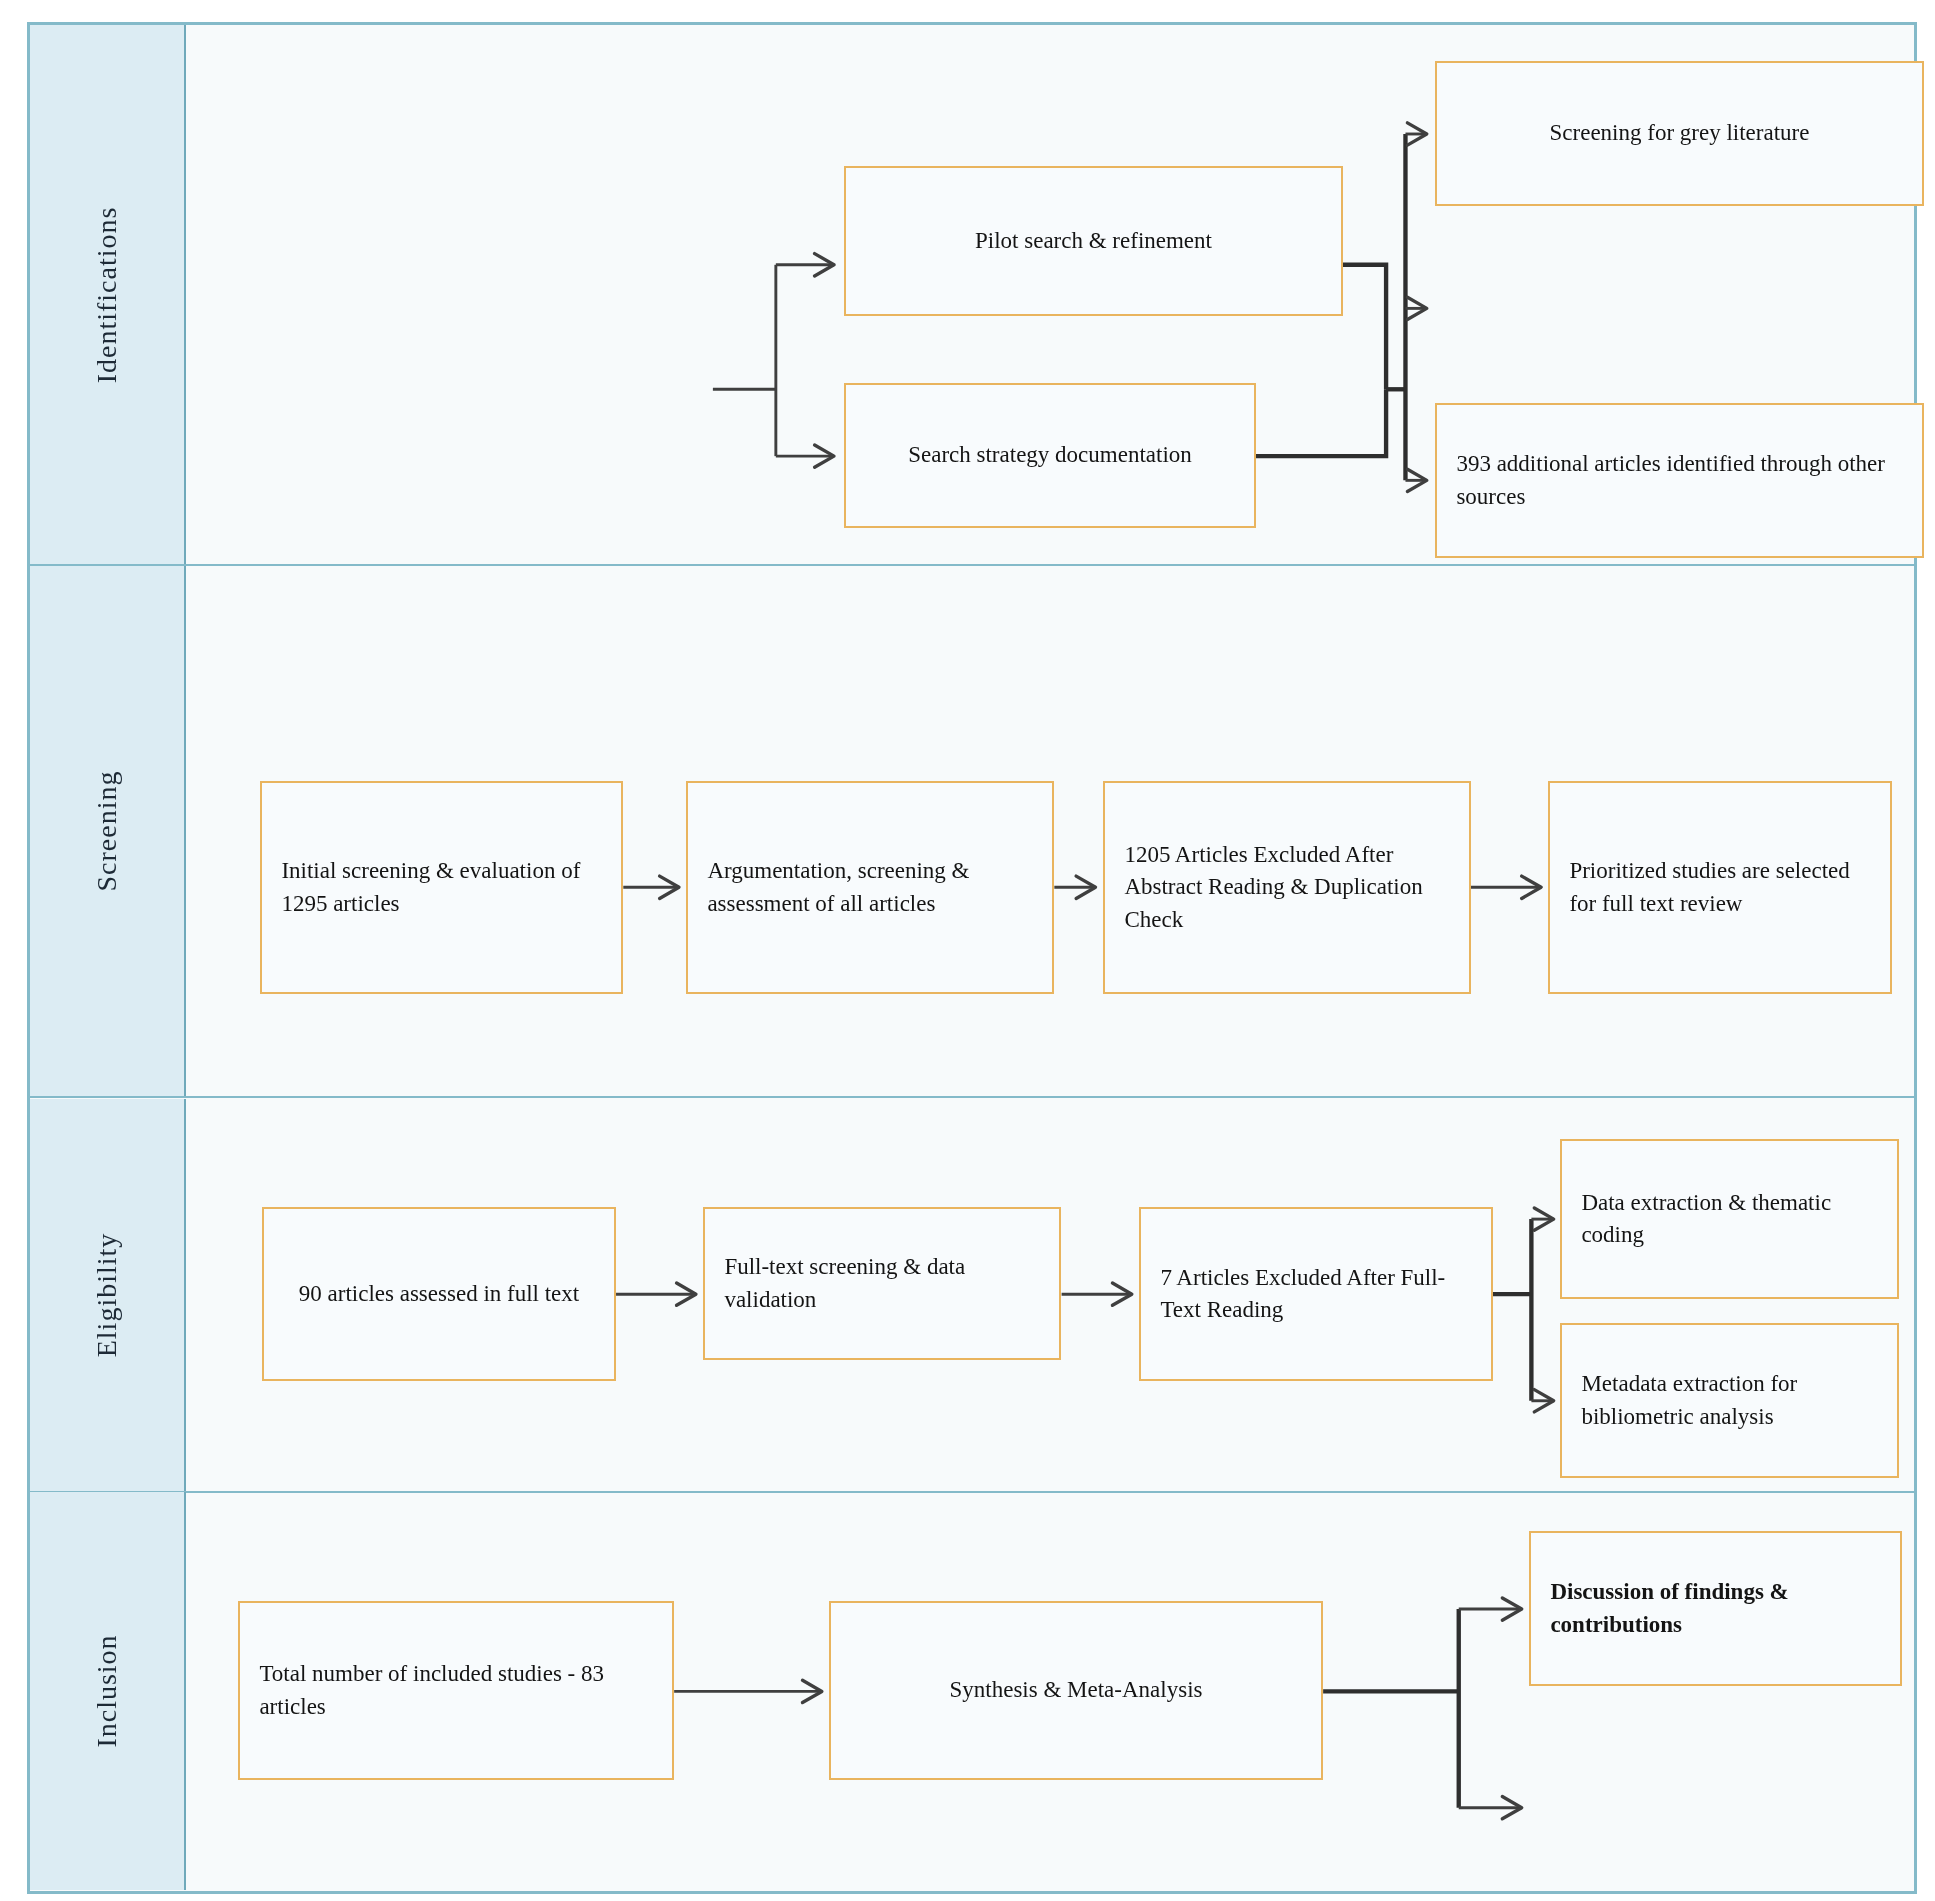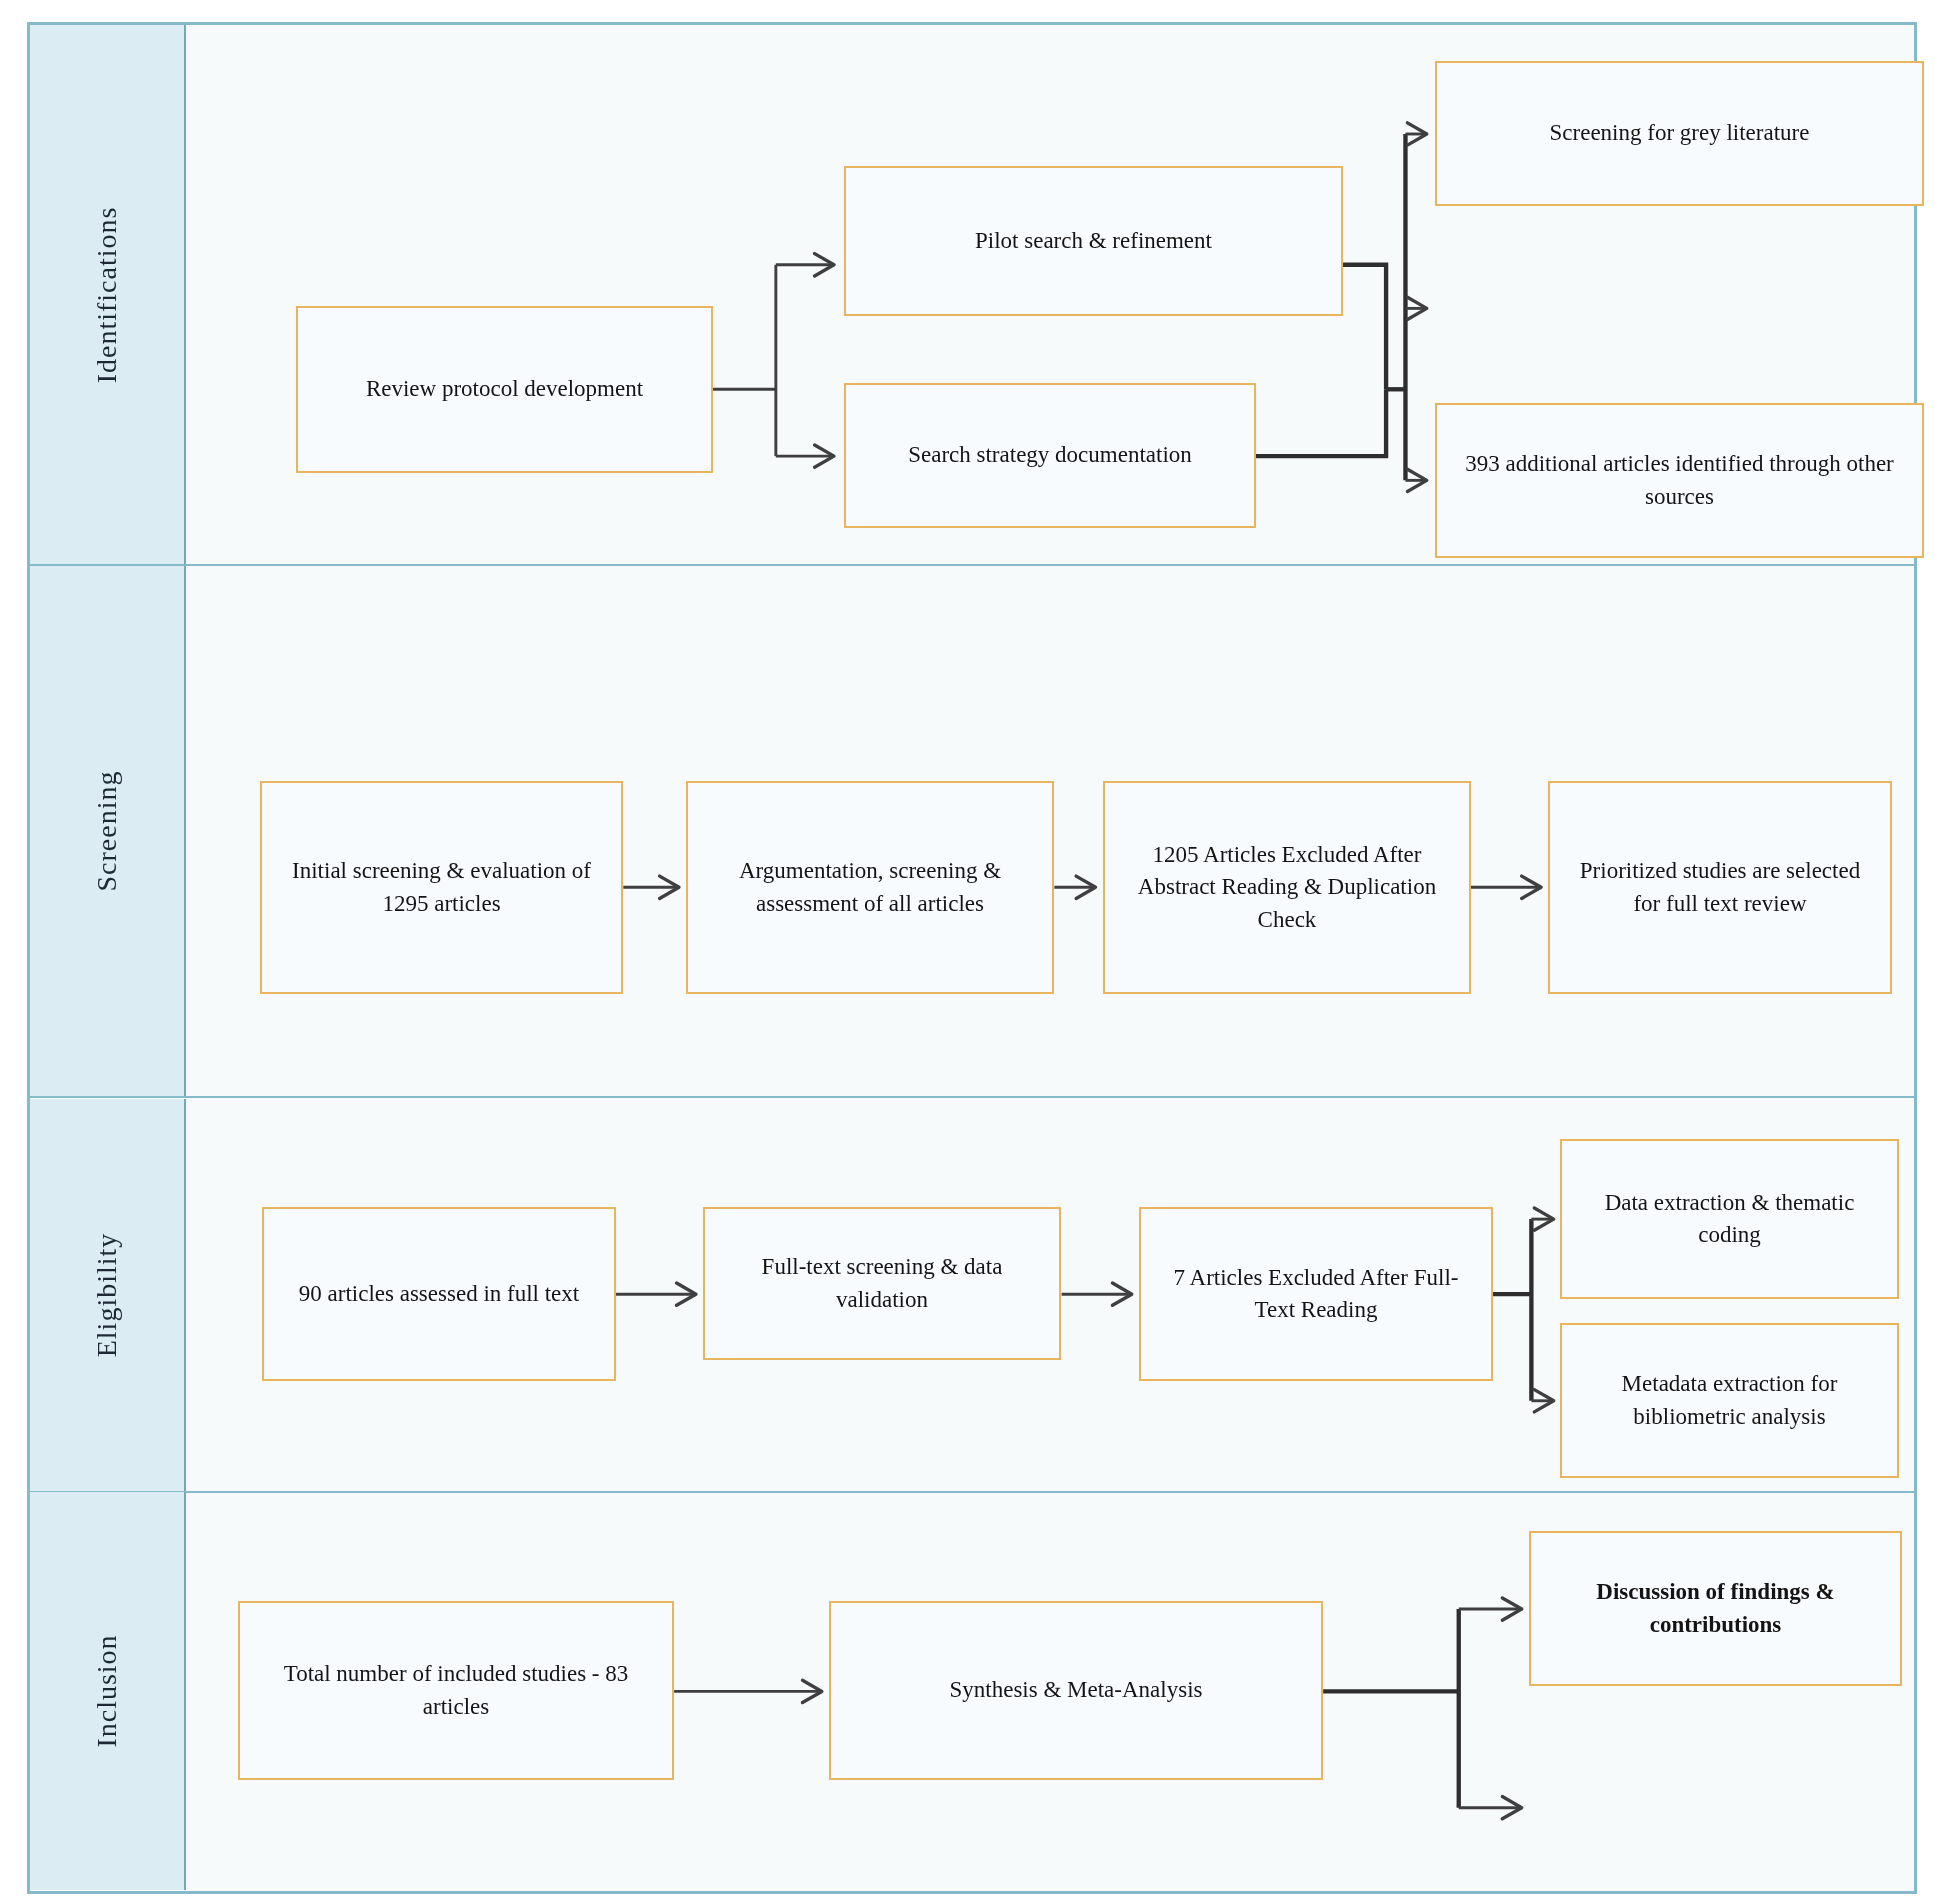--- a/index.html
+++ b/index.html
@@ -28,21 +28,21 @@
     background:var(--label-bg);border-right:2.4px solid var(--teal-dark);box-sizing:border-box;
   }
   .rot{
     position:absolute;top:50%;left:50%;
     transform:translate(-50%,-50%) rotate(-90deg);
     white-space:nowrap;font-size:28px;letter-spacing:1px;color:#1d2a36;
   }
   .node{
     position:absolute;box-sizing:border-box;
     border:2.4px solid var(--box-border);background:var(--box-bg);
-    display:flex;align-items:center;justify-content:center;text-align:center;
+    display:flex;align-items:center;justify-content:center;text-align:left;
     font-size:23px;line-height:1.4;padding:8.7px 19.4px;
   }
   svg.wires{position:absolute;left:0;top:0;width:100%;height:100%;pointer-events:none;}
   .mid{stroke:var(--conn);stroke-width:6;fill:none;}
   .thick{stroke:#2e2e2e;stroke-width:9;fill:none;}
 </style>
 </head>
 <body>
 
 <div class="canvas">
@@ -99,21 +99,20 @@
     <path class="mid" d="M3100,2465 L3146,2465" marker-end="url(#arr)"></path>
     <path class="mid" d="M3100,2840 L3146,2840" marker-end="url(#arr)"></path>
 
     <path class="mid" d="M1330,3440 L1635,3440" marker-end="url(#arr)"></path>
     <path class="thick" d="M2670,3440 L2950,3440"></path>
     <path class="thick" d="M2950,3270 L2950,3680"></path>
     <path class="mid" d="M2950,3270 L3080,3270" marker-end="url(#arr)"></path>
     <path class="mid" d="M2950,3680 L3080,3680" marker-end="url(#arr)"></path>
   </svg>
 
-  <div class="node" style="left:266px;top:281px;width:417px;height:167px;">Review protocol development</div>
   <div class="node" style="left:814px;top:141px;width:499px;height:150px;">Pilot search &amp; refinement</div>
   <div class="node" style="left:814px;top:358px;width:412px;height:145px;">Search strategy documentation</div>
   <div class="node" style="left:1405px;top:36px;width:489px;height:145px;">Screening for grey literature</div>
   <div class="node" style="left:1405px;top:378px;width:489px;height:155px;font-family:Liberation Serif, serif;">393 additional articles identified through other sources</div>
 
   <div class="node" style="left:230px;top:756px;width:363px;height:213px;">Initial screening &amp; evaluation of 1295 articles</div>
   <div class="node" style="left:656px;top:756px;width:368px;height:213px;">Argumentation, screening &amp; assessment of all articles</div>
   <div class="node" style="left:1073px;top:756px;width:368px;height:213px;">1205 Articles Excluded After Abstract Reading &amp; Duplication Check</div>
   <div class="node" style="left:1518px;top:756px;width:344px;height:213px;">Prioritized studies are selected for full text review</div>
 

